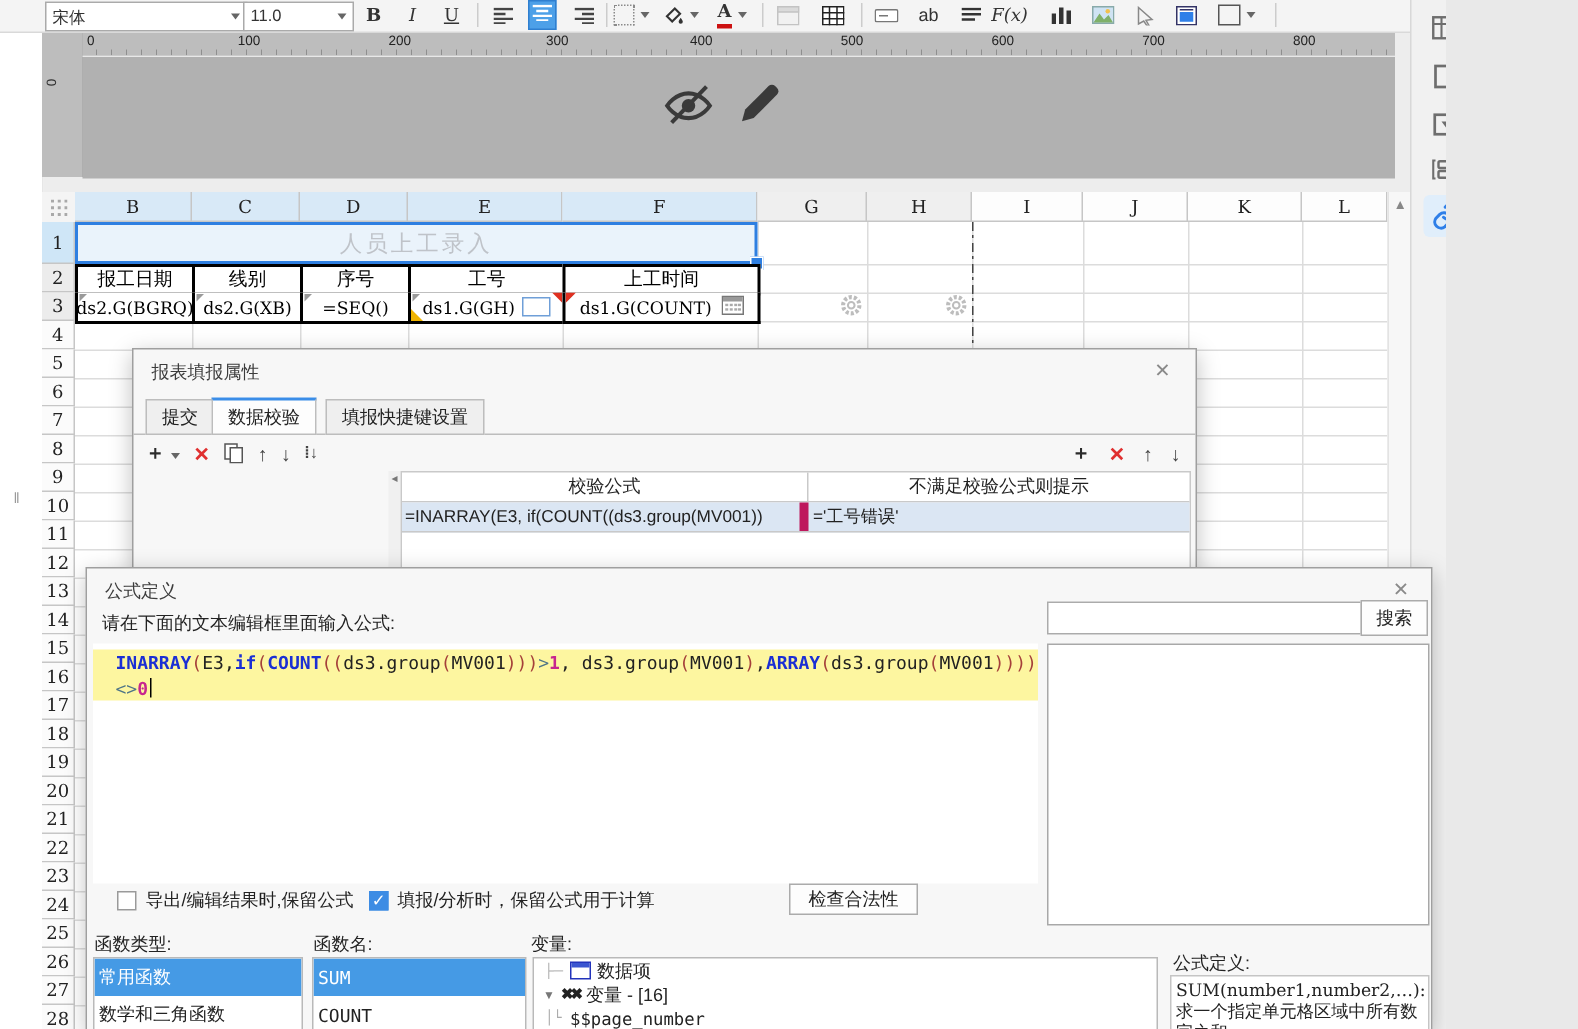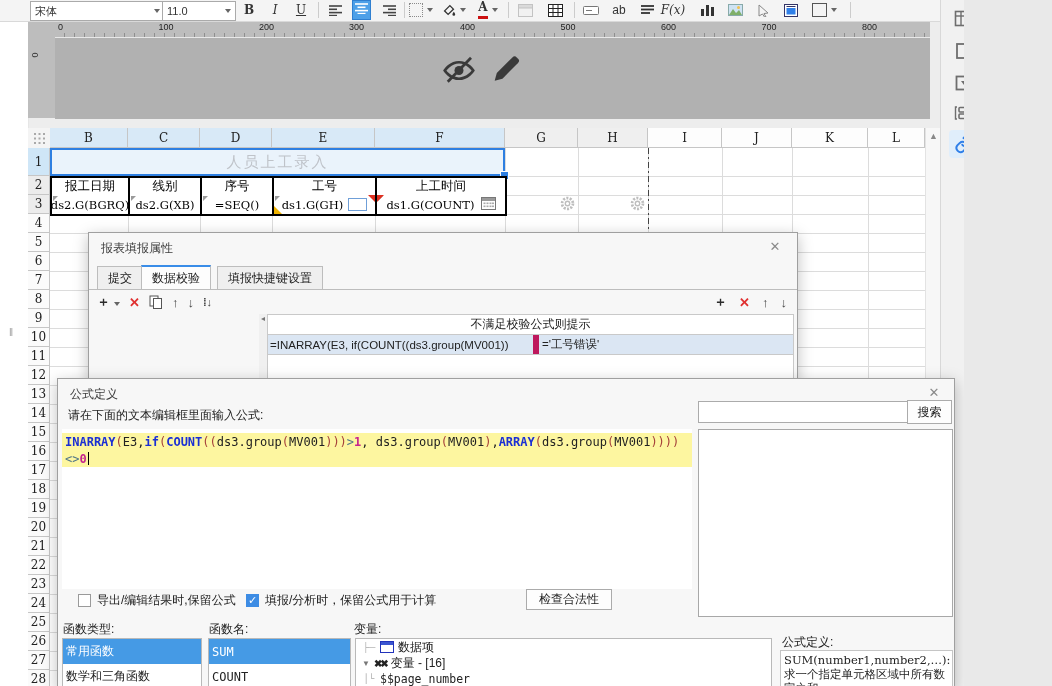--- a/index.html
+++ b/index.html
@@ -93,21 +93,21 @@
   .vt-head div{display:flex;align-items:center;justify-content:center;font-size:12px;box-sizing:border-box;}
   .vt-row{display:flex;height:19px;background:#dbe6f3;border-bottom:1px solid #c9c9c9;}
   .vt-row div{display:flex;align-items:center;font-size:11.5px;box-sizing:border-box;overflow:hidden;white-space:nowrap;}
 
   
   .prompt{position:absolute;left:10px;top:28px;font-size:12px;color:#222;}
   #f-search{position:absolute;left:640px;top:22px;width:200px;height:20px;border:1px solid #ababab;background:#fff;font-size:12px;padding:0 4px;}
   #f-search-btn{position:absolute;left:849px;top:21px;width:45px;height:24px;background:#fdfdfd;border:1px solid #ababab;
     display:flex;align-items:center;justify-content:center;font-size:12px;box-sizing:border-box;}
   #f-editor{position:absolute;left:4px;top:50px;width:630px;height:156px;background:#fff;font-family:"DejaVu Sans Mono",monospace;font-size:12px;}
-  .f-line{height:17px;background:#fdf6a0;white-space:nowrap;display:flex;align-items:center;padding-left:3px;}
+  .f-line{height:17px;background:#fdf6a0;white-space:nowrap;display:flex;align-items:center;padding-left:15px;}
   .tk-kw{color:#1b2fd4;font-weight:bold;} .tk-p{color:#a5403a;} .tk-num{color:#c7258e;font-weight:bold;} .tk-op{color:#4f7587;} .tk-tx{color:#222;}
   .cursor{display:inline-block;width:1px;height:13px;background:#000;margin-left:1px;}
   #f-listbox{position:absolute;left:640px;top:50px;width:255px;height:188px;background:#fff;border:1px solid #a8a8a8;box-sizing:border-box;}
   .cb-row{position:absolute;top:211px;height:20px;display:flex;align-items:center;gap:6px;font-size:12px;}
   .cb{width:13px;height:13px;border:1px solid #9a9a9a;background:#fff;box-sizing:border-box;}
   .cb.checked{background:#3d8ce4;border-color:#3d8ce4;color:#fff;display:flex;align-items:center;justify-content:center;font-size:11px;}
   #f-check-btn{position:absolute;left:468px;top:210px;width:86px;height:21px;background:#fdfdfd;border:1px solid #ababab;
     display:flex;align-items:center;justify-content:center;font-size:12px;box-sizing:border-box;}
   .sec-lbl{position:absolute;top:242px;font-size:12px;color:#222;}
   .flist{position:absolute;top:259px;background:#fff;border:1px solid #b9b9b9;box-sizing:border-box;overflow:hidden;}
@@ -259,21 +259,21 @@
   </div>
 
   <div id="canvas-region">
     <div id="v-ruler">
         <span class="lbl">0</span>
       </div>
     <div id="h-ruler">
         <div class="ruler-lbl" style="left: 3px;">0</div>
         <div class="ruler-lbl" style="left: 103.5px;">100</div>
         <div class="ruler-lbl" style="left: 204px;">200</div>
-        <div class="ruler-lbl" style="left: 294px;">300</div>
+        <div class="ruler-lbl" style="left: 309px;">300</div>
         <div class="ruler-lbl" style="left: 405px;">400</div>
         <div class="ruler-lbl" style="left: 505.5px;">500</div>
         <div class="ruler-lbl" style="left: 606px;">600</div>
         <div class="ruler-lbl" style="left: 706.5px;">700</div>
         <div class="ruler-lbl" style="left: 807px;">800</div>
       </div>
     <div id="design-canvas">
       <svg class="abs" style="left:385px;top:13px;" width="38" height="36" viewBox="0 0 24 24">
         <path d="M2.5 13s3.5-5.5 9.5-5.5S21.5 13 21.5 13 18 18.5 12 18.5 2.5 13 2.5 13z" fill="none" stroke="#3a3a3a" stroke-width="1.8"></path>
         <circle cx="12" cy="13" r="3" fill="#3a3a3a"></circle>
@@ -522,20 +522,21 @@
     </div>
     <div class="mini-tb" style="right:10px;gap:12px;">
       <span class="ic-plus">＋</span>
       <span class="ic-x">✕</span>
       <span style="font-weight:bold;">↑</span>
       <span style="font-weight:bold;">↓</span>
     </div>
     <div class="splitter">◂</div>
     <div class="vtable">
       <div class="vt-head">
+        <div style="width:271px;border-right:1px solid #c9c9c9;">校验公式</div>
         <div style="flex:1;">不满足校验公式则提示</div>
       </div>
       <div class="vt-row">
         <div style="width:271px;border-right:6px solid #be185d;padding-left:2px;">=INARRAY(E3, if(COUNT((ds3.group(MV001))</div>
         <div style="flex:1;padding-left:3px;">='工号错误'</div>
       </div>
     </div>
   </div>
 
   <div id="dlg-formula" class="dialog">

